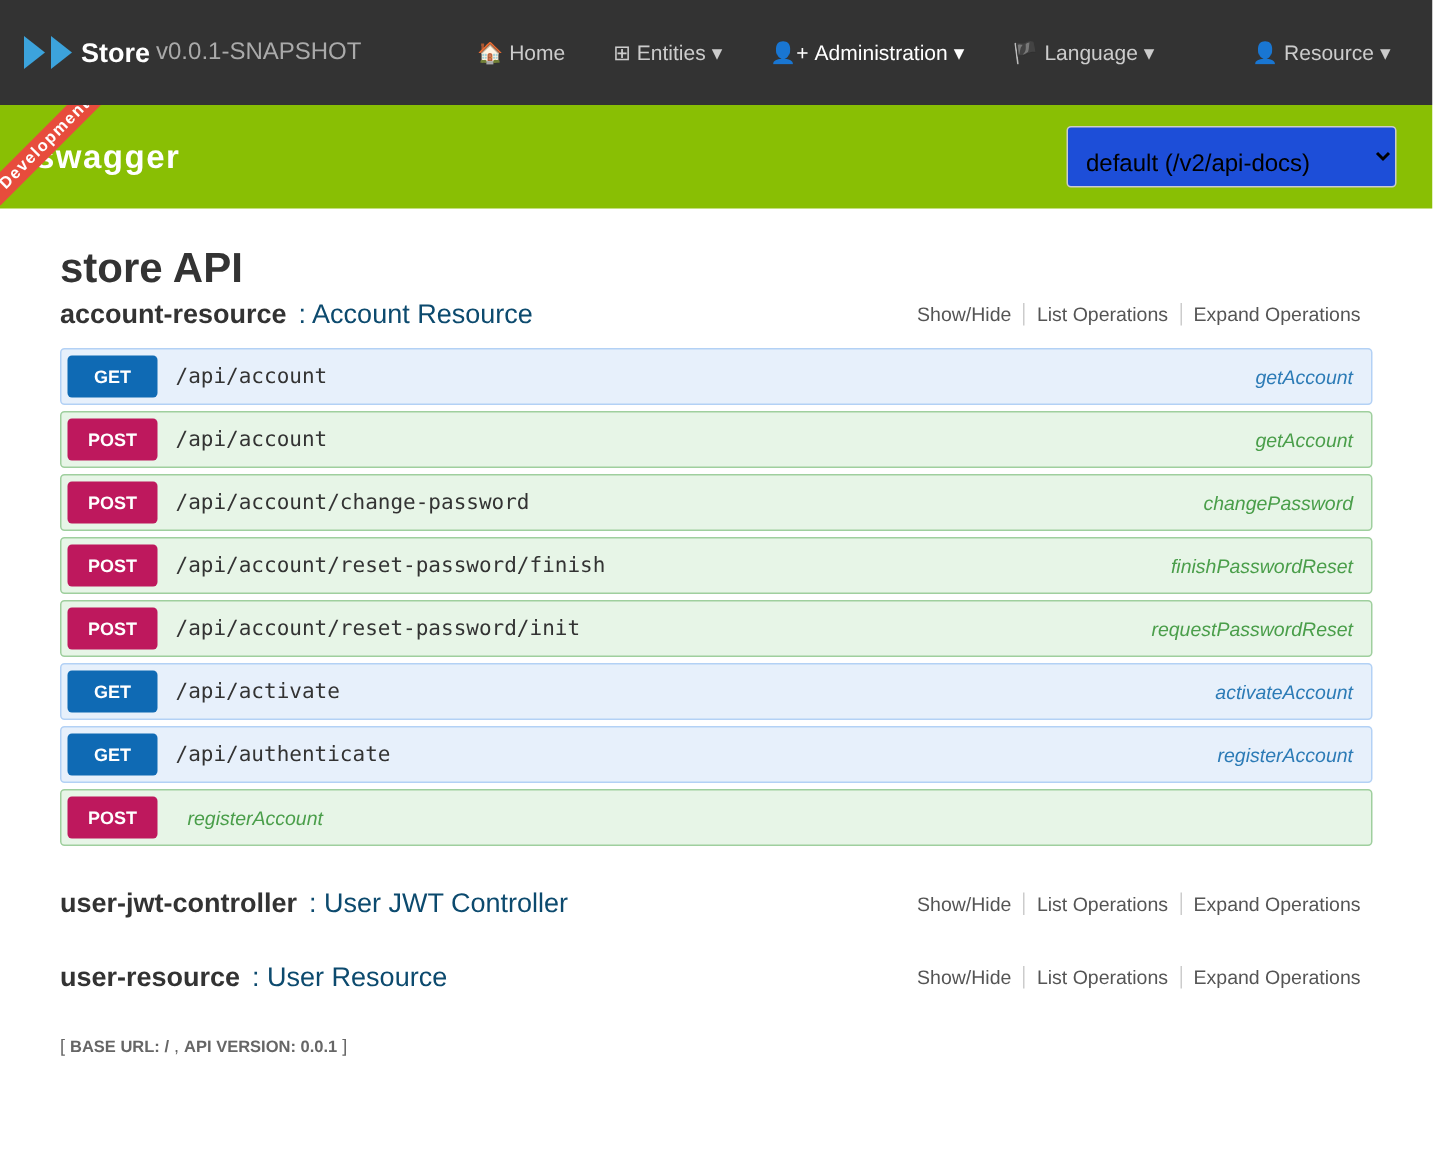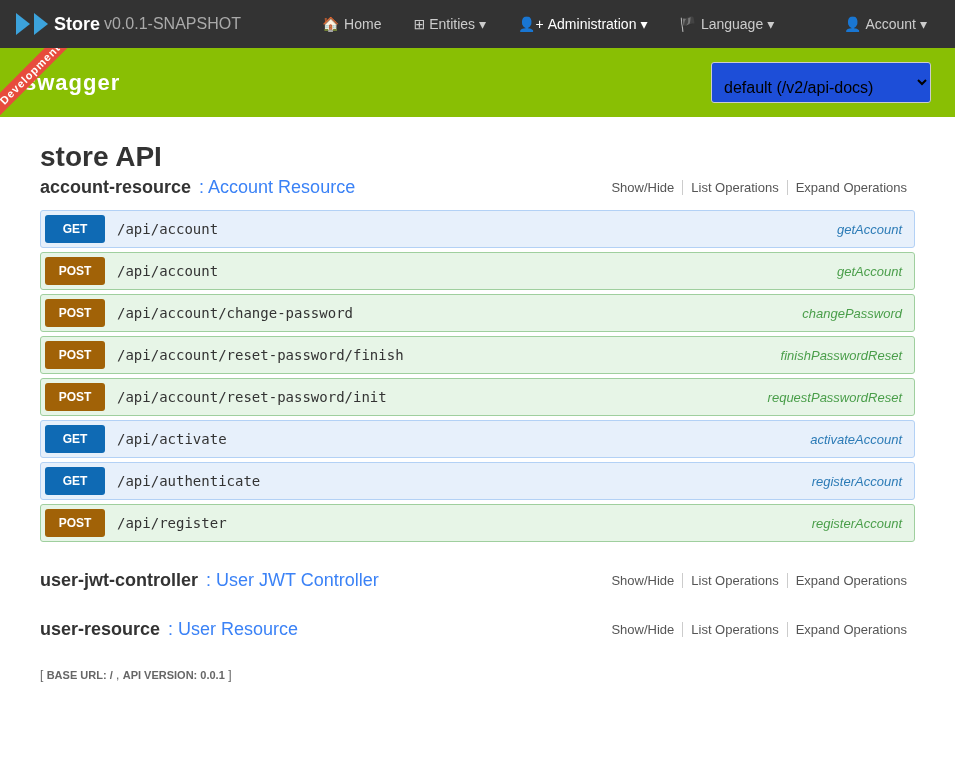--- a/index.html
+++ b/index.html
@@ -3,21 +3,21 @@
   <meta charset="utf-8">
   <style>
     * { box-sizing: border-box; margin: 0; padding: 0; }
     body { font-family: Arial, sans-serif; font-size: 14px; background: #fff; }
 
     
     .navbar {
       background: #333;
       display: flex;
       align-items: center;
-      height: 48px;
+      height: 70px;
       padding: 0 16px;
       color: #fff;
     }
     .navbar-brand {
       display: flex;
       align-items: center;
       margin-right: 24px;
     }
     .brand-logo {
       width: 32px;
@@ -146,21 +146,21 @@
       margin-bottom: 12px;
       gap: 8px;
     }
     .resource-name {
       font-size: 18px;
       font-weight: bold;
       color: #333;
     }
     .resource-label {
       font-size: 18px;
-      color: #3b82f6;
+      color: #0c4a6e;
       font-weight: normal;
     }
     .resource-actions {
       margin-left: auto;
       display: flex;
       align-items: center;
       gap: 0;
       font-size: 13px;
       color: #555;
     }
@@ -189,21 +189,21 @@
       min-width: 60px;
       padding: 7px 0;
       text-align: center;
       color: #fff;
       font-weight: bold;
       font-size: 12px;
       border-radius: 3px;
       margin: 4px 8px 4px 4px;
     }
     .method-badge.get { background: #0f6ab4; }
-    .method-badge.post { background: #a16207; }
+    .method-badge.post { background: #be185d; }
 
     .endpoint-path {
       flex: 1;
       font-size: 14px;
       font-family: monospace;
       color: #333;
       padding: 8px 4px;
     }
     .endpoint-operation {
       font-size: 13px;
@@ -259,21 +259,21 @@
       <a class="nav-link">
         <span>🏴</span>
         <span>Language</span>
         <span>▾</span>
       </a>
     </li>
   </ul>
   <div class="nav-right">
     <a class="nav-link">
       <span>👤</span>
-      <span>Account</span>
+      <span>Resource</span>
       <span>▾</span>
     </a>
   </div>
 </nav>
 
 <div class="dev-ribbon-wrapper">
   <div class="dev-ribbon">
     <div class="dev-ribbon-text">Development</div>
   </div>
 </div>
@@ -329,21 +329,20 @@
           <span class="endpoint-path">/api/activate</span>
           <span class="endpoint-operation">activateAccount</span>
         </div>
         <div class="endpoint-row get">
           <span class="method-badge get">GET</span>
           <span class="endpoint-path">/api/authenticate</span>
           <span class="endpoint-operation">registerAccount</span>
         </div>
         <div class="endpoint-row post">
           <span class="method-badge post">POST</span>
-          <span class="endpoint-path">/api/register</span>
           <span class="endpoint-operation">registerAccount</span>
         </div>
       </div>
       <div class="resource-section">
         <div class="resource-header">
           <span class="resource-name">user-jwt-controller</span>
           <span class="resource-label">: User JWT Controller</span>
           <div class="resource-actions">
             <span>Show/Hide</span>
             <span>List Operations</span>

